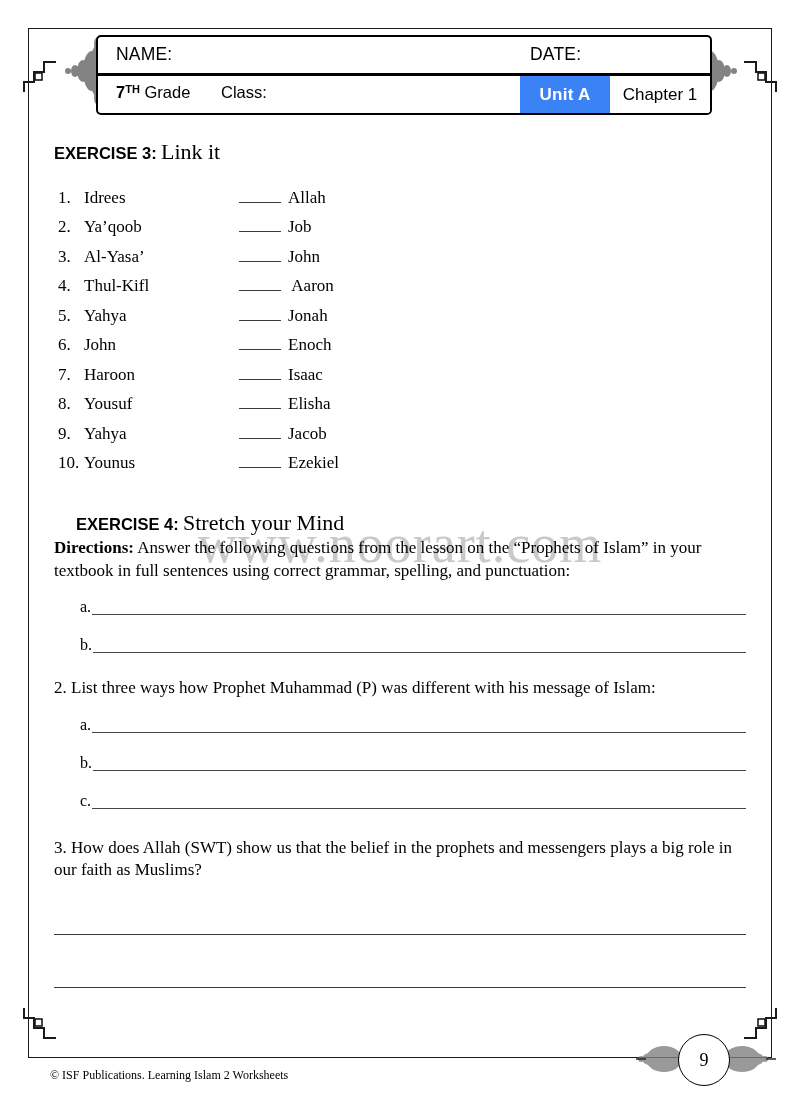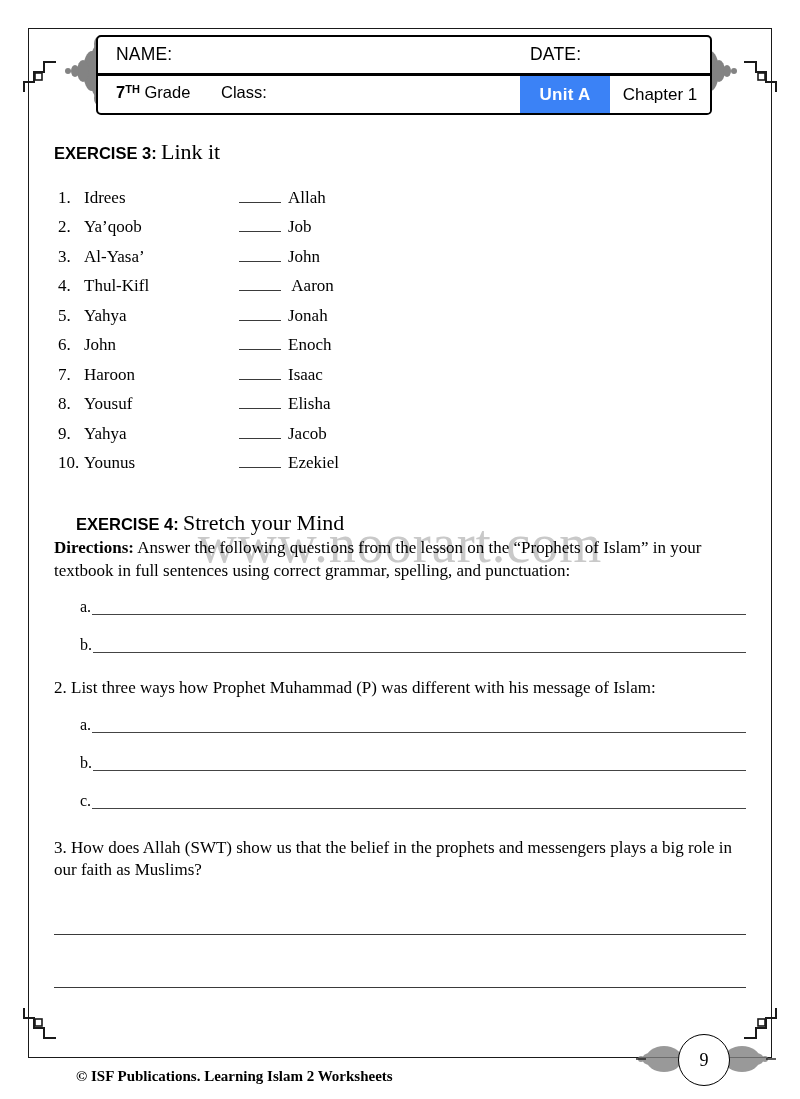--- a/index.html
+++ b/index.html
@@ -259,26 +259,25 @@
     color: #c9c9c9;
     white-space: nowrap;
     z-index: 5;
     pointer-events: none;
     mix-blend-mode: multiply;
   }
 
   
   .footer-copy {
     position: absolute;
-    left: 76px;
+    left: 50px;
     top: 1068px;
-    font-size: 15px;
+    font-size: 12px;
     font-family: "Liberation Serif", serif;
     z-index: 6;
-    font-weight: bold;
   }
   .page-num-wrap {
     position: absolute;
     left: 636px;
     top: 1032px;
     width: 140px;
     height: 54px;
     z-index: 7;
   }
   .page-circle {

